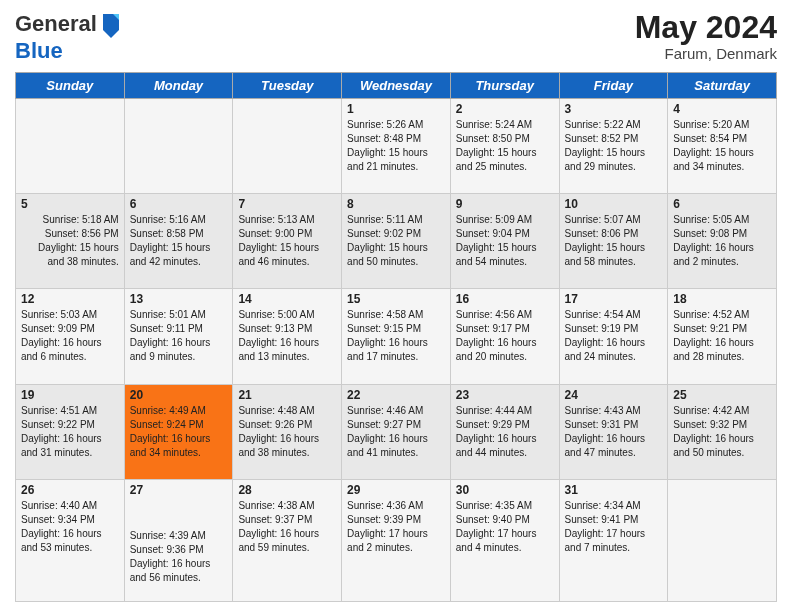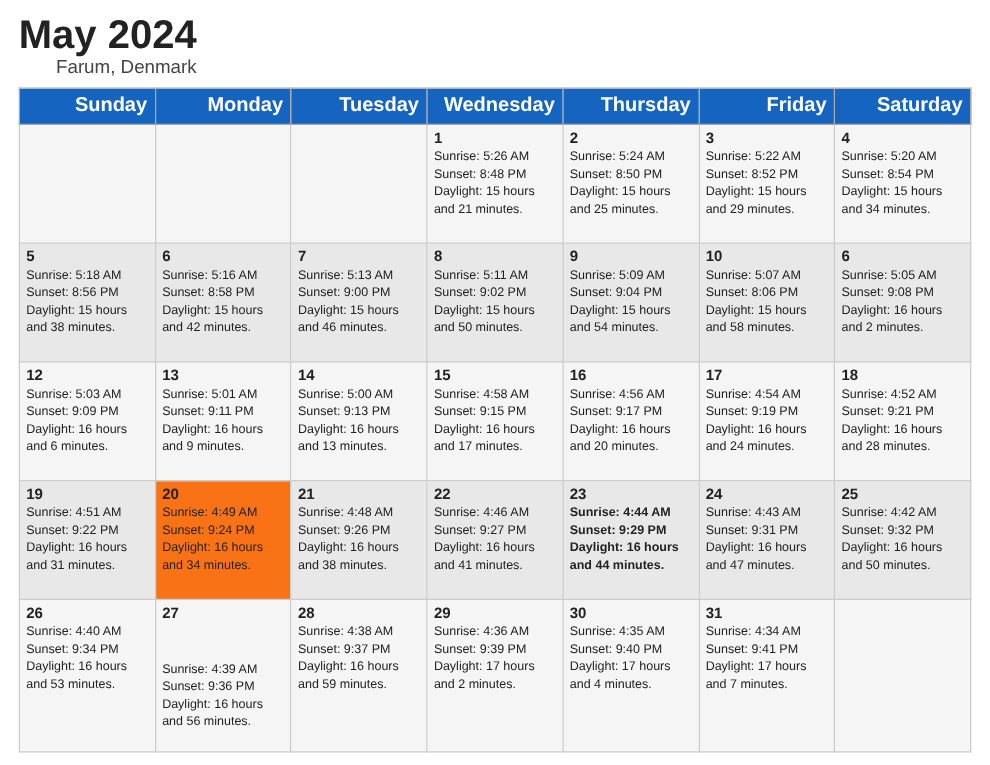--- a/index.html
+++ b/index.html
@@ -50,25 +50,26 @@
     }
     .calendar {
       flex: 1;
       border-collapse: collapse;
       width: 100%;
       table-layout: fixed;
     }
     .calendar th {
       background-color: #1565c0;
       color: #fff;
-      text-align: right;
+      text-align: center;
       padding: 5px 6px;
-      font-size: 16px;
+      font-size: 13px;
       font-weight: bold;
       border: 1px solid #aaa;
+      font-style: italic;
     }
     .calendar td {
       border: 1px solid #ccc;
       vertical-align: top;
       padding: 3px 5px;
       font-size: 10px;
       color: #222;
       height: 85px;
     }
     .calendar tr:nth-child(odd) td {
@@ -87,20 +88,34 @@
       font-size: 10px;
       line-height: 1.4;
       color: #222;
     }
   </style>
 </head>
 <body>
 
 <div class="page">
   <div class="header">
+    <div class="logo">
+      <div>
+        <div style="display:flex;align-items:center;">
+          <span class="logo-general" style="font-size:22px;font-weight:bold;color:#333;">General</span>
+          <svg class="logo-icon" viewBox="0 0 24 28" width="22" height="26">
+            <polygon points="4,4 20,4 20,20 12,28 4,20" fill="#1565c0"></polygon>
+            <polygon points="14,4 20,4 20,10" fill="#4fc3f7"></polygon>
+          </svg>
+        </div>
+        <div>
+          <span class="logo-blue" style="font-size:22px;font-weight:bold;color:#1565c0;">Blue</span>
+        </div>
+      </div>
+    </div>
     <div class="title-block">
       <div class="title-month">May 2024</div>
       <div class="title-location">Farum, Denmark</div>
     </div>
   </div>
 
   <table class="calendar">
     <thead>
       <tr>
         <th>Sunday</th>
@@ -142,21 +157,21 @@
             <span class="day-num">4</span>
             <div class="day-info" style="white-space: pre-line;">Sunrise: 5:20 AM
 Sunset: 8:54 PM
 Daylight: 15 hours
 and 34 minutes.</div>
           </td>
         </tr>
         <tr>
           <td style="background-color: rgb(232, 232, 232);">
             <span class="day-num">5</span>
-            <div class="day-info" style="white-space: pre-line;">Sunrise: 5:18 AM
+            <div class="day-info" style="white-space: pre-line; text-align: right;">Sunrise: 5:18 AM
 Sunset: 8:56 PM
 Daylight: 15 hours
 and 38 minutes.</div>
           </td>
           <td style="background-color: rgb(232, 232, 232);">
             <span class="day-num">6</span>
             <div class="day-info" style="white-space: pre-line;">Sunrise: 5:16 AM
 Sunset: 8:58 PM
 Daylight: 15 hours
 and 42 minutes.</div>
@@ -272,21 +287,21 @@
           </td>
           <td style="background-color: rgb(232, 232, 232);">
             <span class="day-num">22</span>
             <div class="day-info" style="white-space: pre-line;">Sunrise: 4:46 AM
 Sunset: 9:27 PM
 Daylight: 16 hours
 and 41 minutes.</div>
           </td>
           <td style="background-color: rgb(232, 232, 232);">
             <span class="day-num">23</span>
-            <div class="day-info" style="white-space: pre-line; font-weight: bold;">Sunrise: 4:44 AM
+            <div class="day-info" style="white-space: pre-line;">Sunrise: 4:44 AM
 Sunset: 9:29 PM
 Daylight: 16 hours
 and 44 minutes.</div>
           </td>
           <td style="background-color: rgb(232, 232, 232);">
             <span class="day-num">24</span>
             <div class="day-info" style="white-space: pre-line;">Sunrise: 4:43 AM
 Sunset: 9:31 PM
 Daylight: 16 hours
 and 47 minutes.</div>

